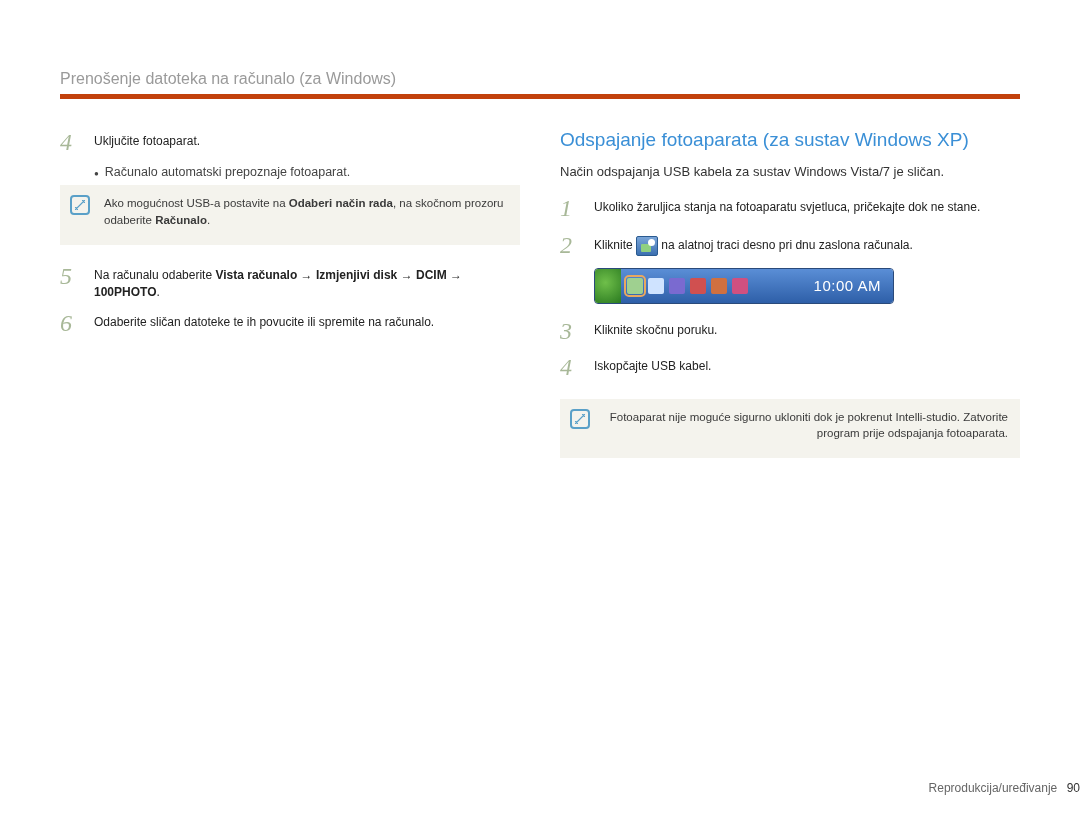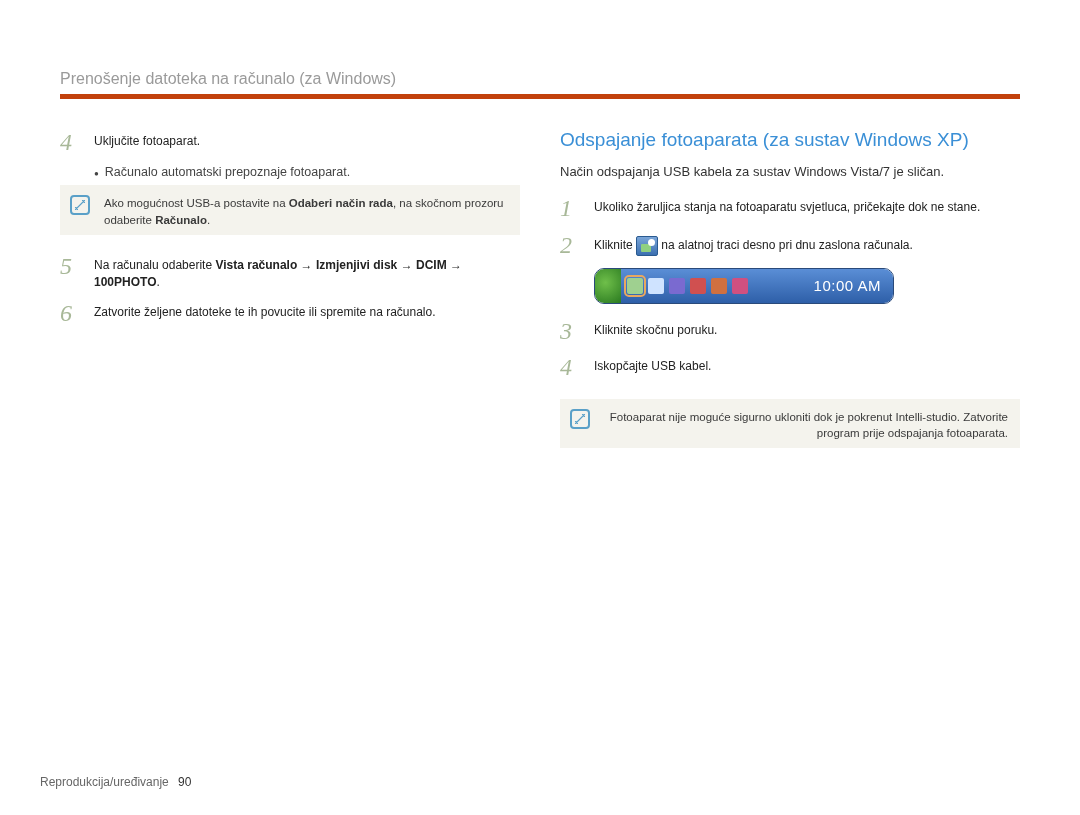--- a/index.html
+++ b/index.html
@@ -56,21 +56,21 @@
     margin-bottom: 0;
   }
   .sub-bullet::before {
     content: "●";
     font-size: 8px;
     margin-right: 6px;
     vertical-align: middle;
   }
   .note-box {
     background: #f4f3ed;
-    padding: 10px 12px 6px 44px;
+    padding: 10px 12px 16px 44px;
     font-size: 11.5px;
     color: #3a3a3a;
     line-height: 1.45;
     position: relative;
     margin: 6px 0 18px 0;
   }
   .note-icon {
     position: absolute;
     left: 10px;
     top: 10px;
@@ -123,21 +123,21 @@
     background:#fff;
     top:2px; right:2px;
   }
   .taskbar-img {
     margin: 8px 0 14px 34px;
     height: 36px;
     width: 300px;
     display: flex;
     align-items: stretch;
     border: 1px solid #2a4a7a;
-    border-radius: 10px;
+    border-radius: 4px;
     overflow: hidden;
     font-size: 0;
   }
   .tb-start {
     width: 26px;
     background: radial-gradient(circle at 40% 40%, #6fbf4a, #2a7a20);
     position: relative;
   }
   .tb-tray {
     flex: 1;
@@ -163,24 +163,24 @@
     color: #fff;
     font-size: 15px;
     font-family: 'Segoe UI', Tahoma, sans-serif;
     display: flex;
     align-items: center;
     padding: 0 12px;
     letter-spacing: 0.5px;
   }
   .footer {
     position: absolute;
-    bottom: 26px;
+    bottom: 20px;
     left: 0;
     width: 100%;
-    text-align: left;
+    text-align: right;
     font-size: 12px;
     color: #666;
     padding-left: 40px;
   }
   .footer .pg { color: #333; margin-left: 6px; }
   b { font-weight: 700; }
 </style>
 </head>
 <body>
 
@@ -209,21 +209,21 @@
 
     <div class="step">
       <div class="step-num">5</div>
       <div class="step-body">
         <span>Na računalu odaberite </span><b>Vista računalo</b><span> → </span><b>Izmjenjivi disk</b><span> → </span><b>DCIM</b><span> → </span><b>100PHOTO</b><span>.</span>
       </div>
     </div>
 
     <div class="step">
       <div class="step-num">6</div>
-      <div class="step-body">Zatvorite željene datoteke te ih povucite ili spremite na računalo.</div>
+      <div class="step-body">Odaberite sličan datoteke te ih povucite ili spremite na računalo.</div>
     </div>
 
   </div>
 
   <div class="col">
 
     <div class="section-heading">Odspajanje fotoaparata (za sustav Windows XP)</div>
     <div class="intro-text">Način odspajanja USB kabela za sustav Windows Vista/7 je sličan.</div>
 
     <div class="step">

